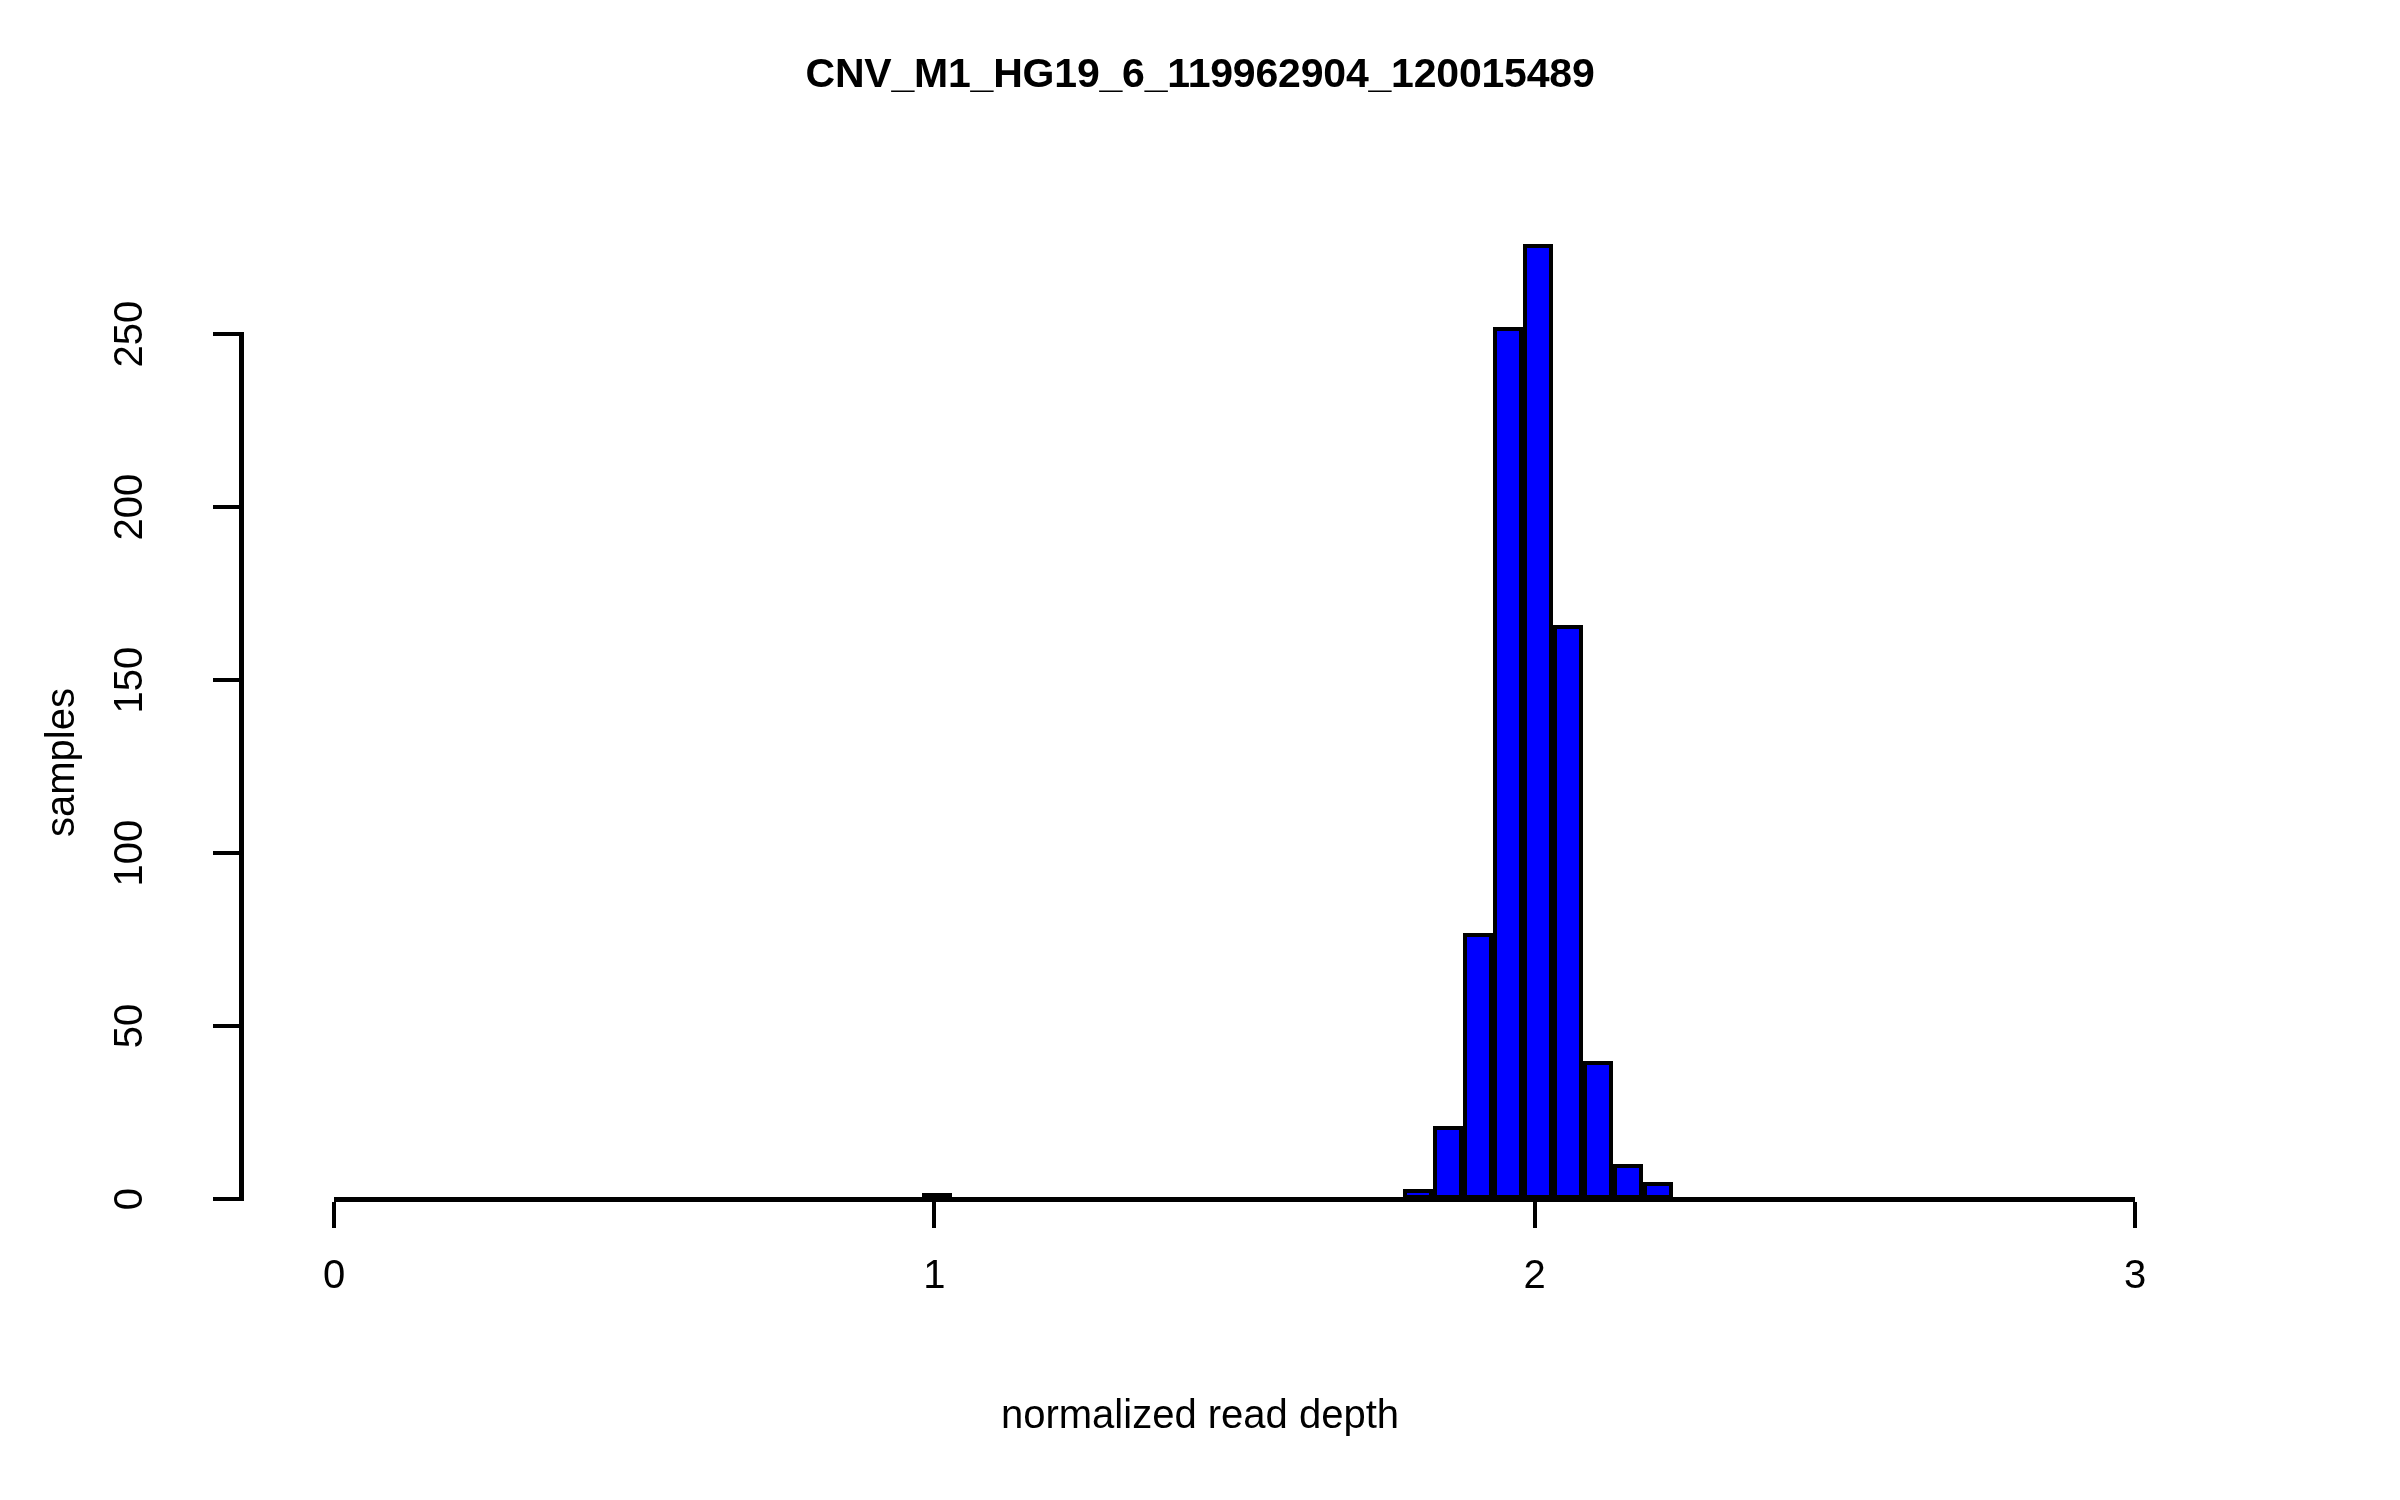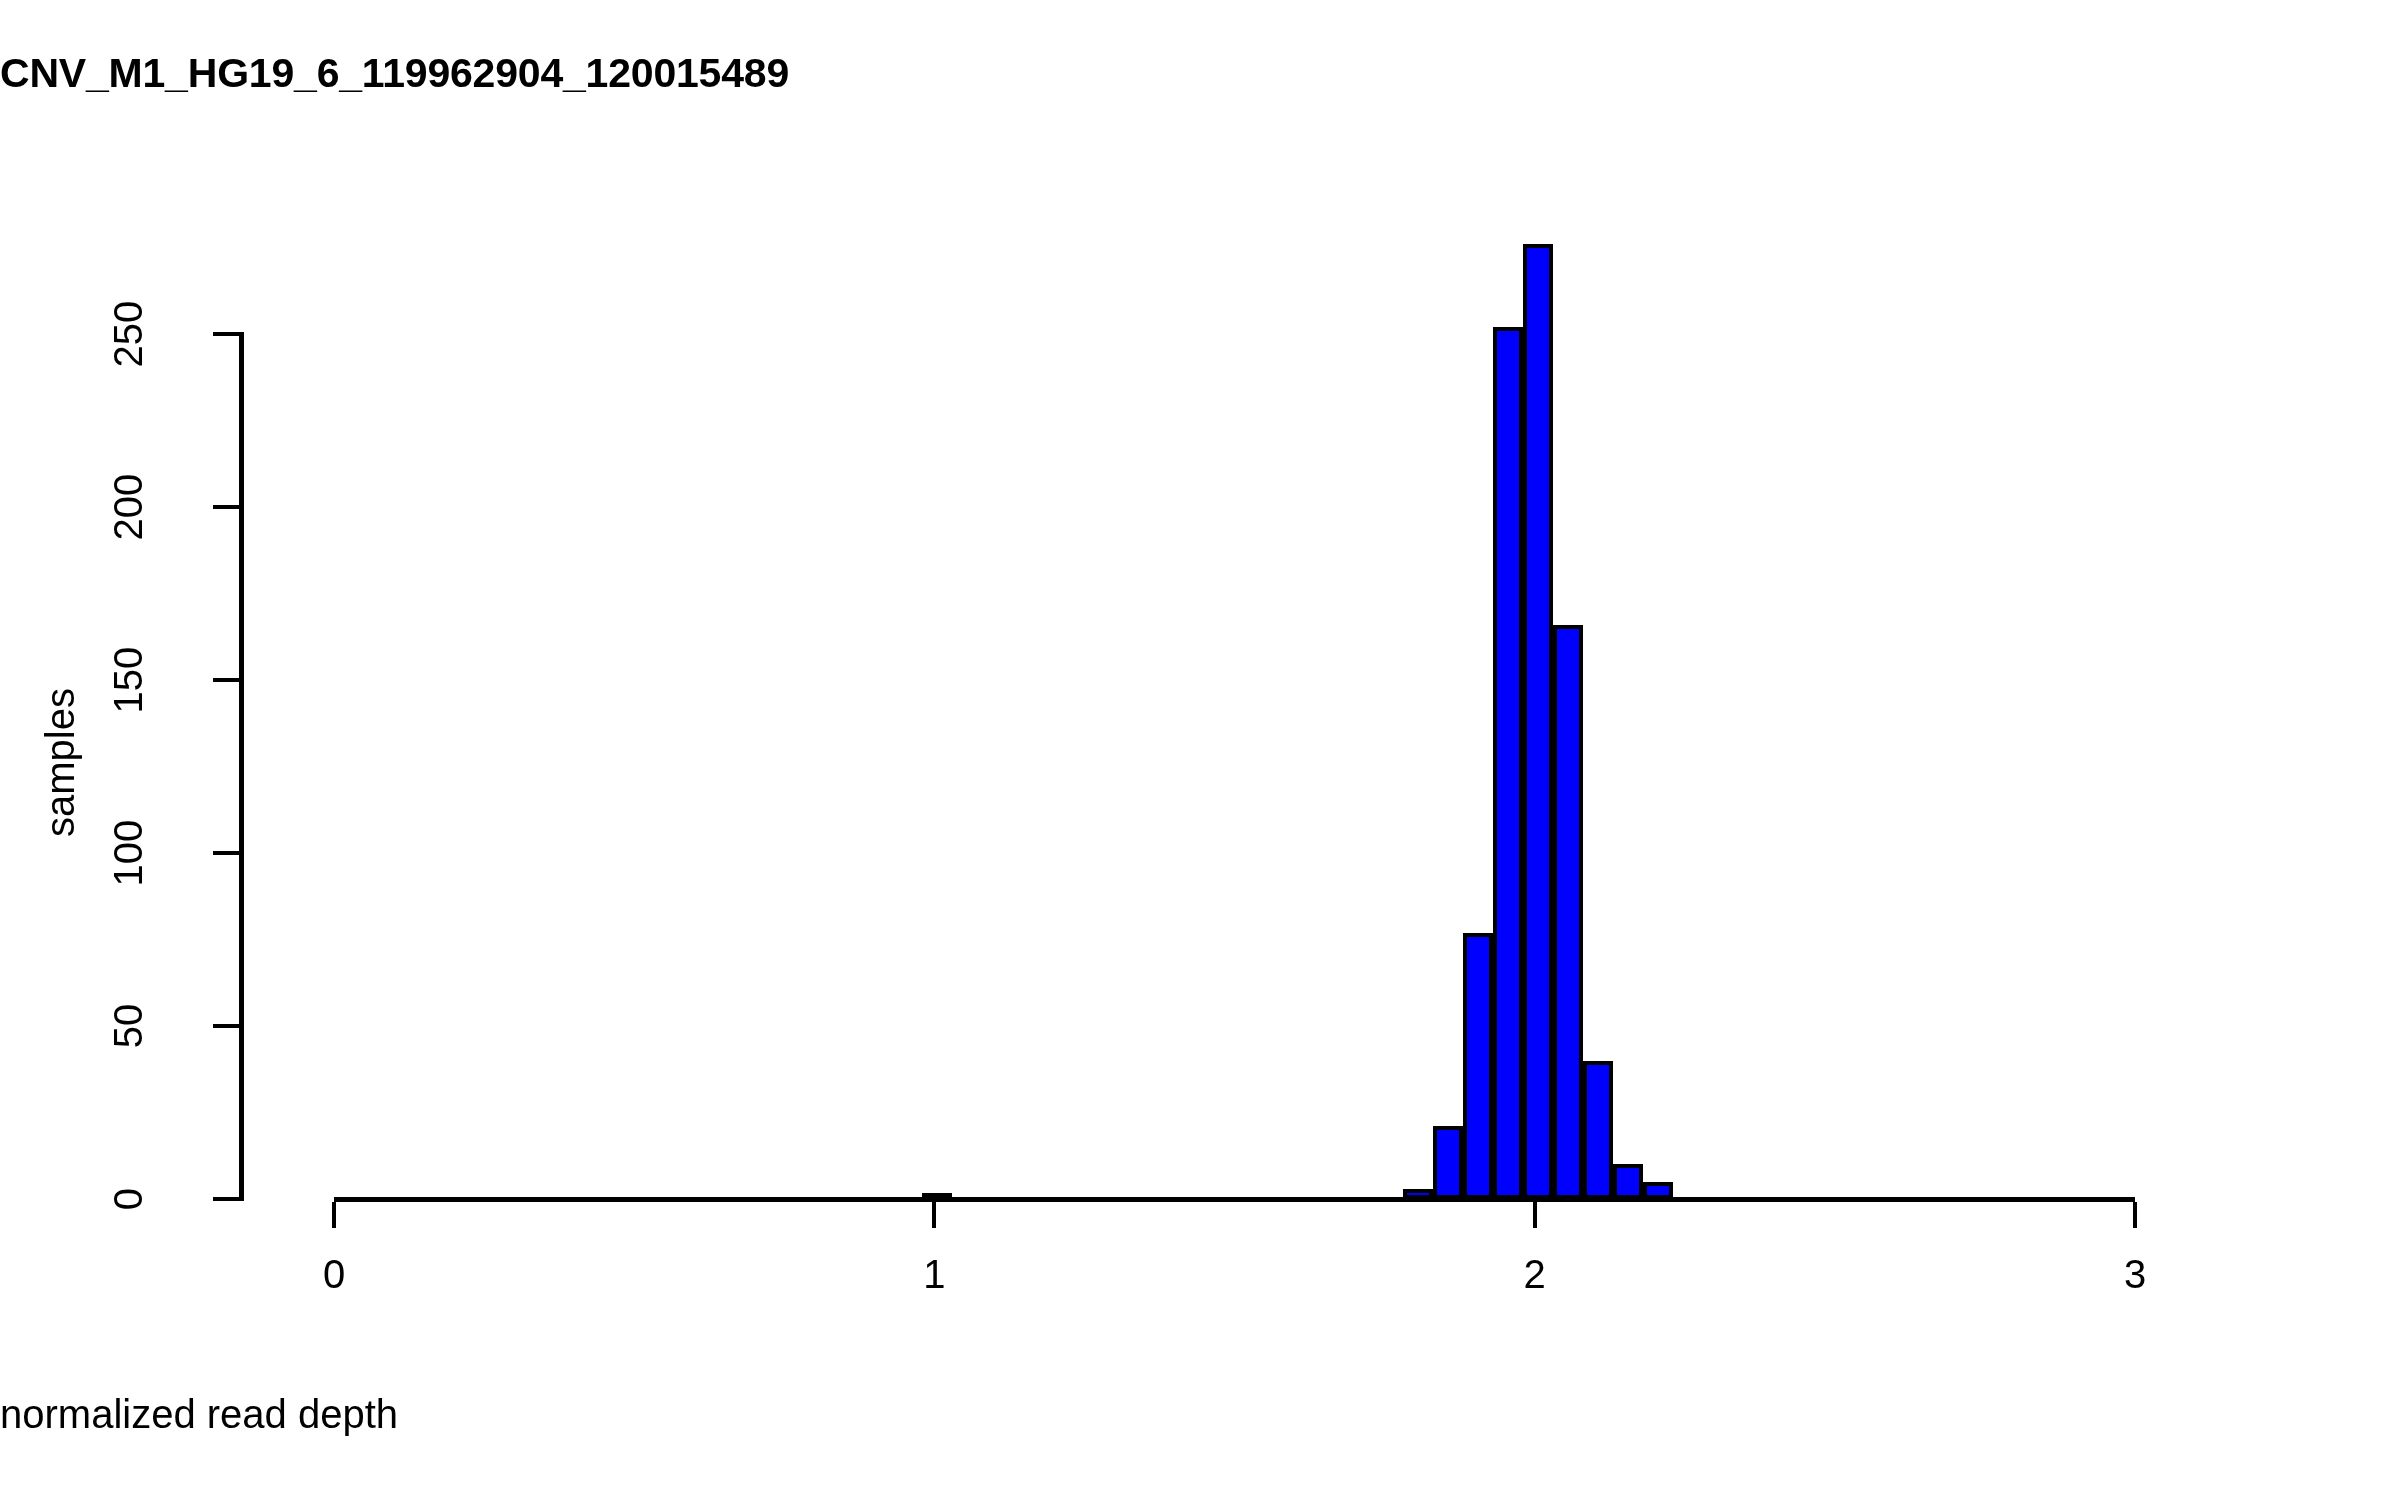--- a/index.html
+++ b/index.html
@@ -9,21 +9,21 @@
     font-family:"Liberation Sans", sans-serif;
     color:#000000;
     overflow:hidden;
     position:relative;
   }
   #root{position:absolute;inset:0;}
 
   
   #title-block{
     position:absolute;left:0;top:48px;width:2400px;
-    text-align:left;
+    text-align:center;
     font-weight:bold;
     font-size:41px;
     line-height:1.22;
     letter-spacing:-0.2px;
   }
   #title-line1,#title-line2{display:block;white-space:pre;}
 
   
   #plot{position:absolute;left:0;top:0;width:2400px;height:1500px;}
 
@@ -43,21 +43,21 @@
     position:absolute;left:48px;width:160px;height:40px;
   }
   .ytick-label-wrap > span{
     display:block;width:160px;text-align:center;
     font-size:40px;line-height:40px;
     transform:rotate(-90deg);
   }
 
   #x-axis-title{
     position:absolute;left:0;top:1392px;width:2400px;
-    font-size:40px;
+    text-align:center;font-size:40px;
   }
   #y-axis-title{
     position:absolute;left:-40px;top:740px;width:200px;
     text-align:center;font-size:40px;
     transform:rotate(-90deg);transform-origin:center center;
     white-space:nowrap;
   }
 
   
   #bars{position:absolute;left:0;top:0;width:2400px;height:1500px;}

